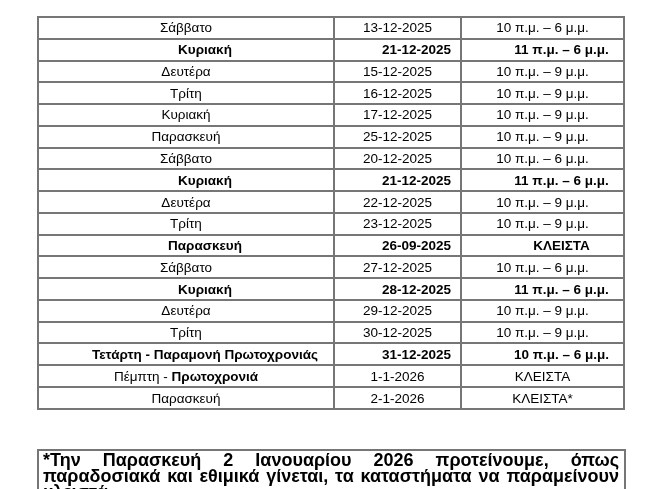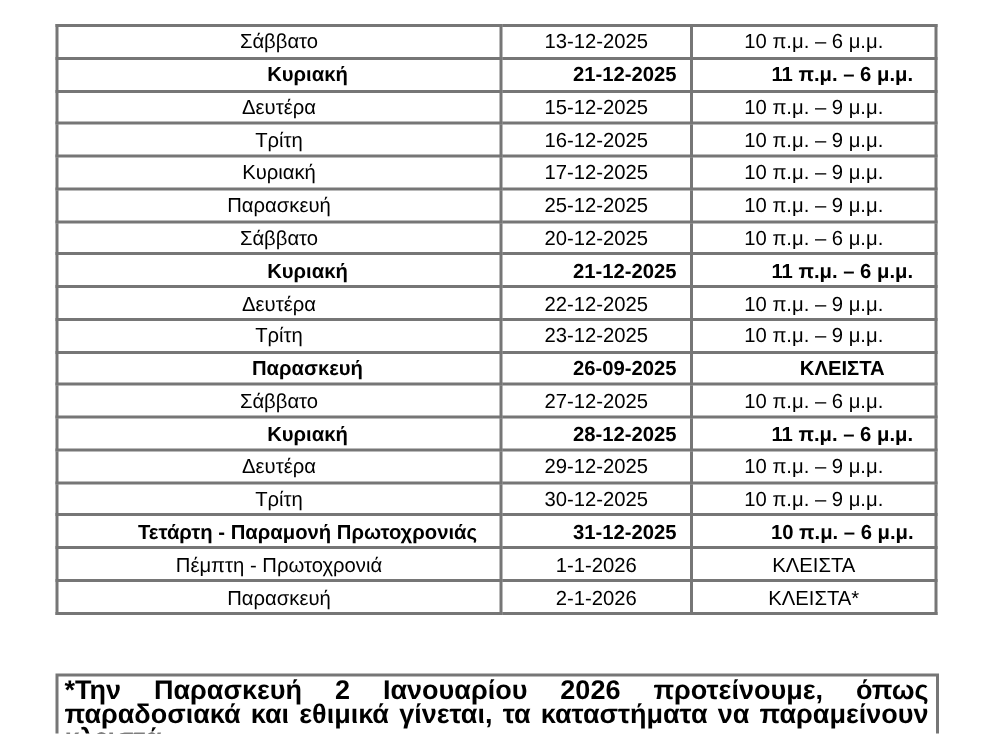--- a/index.html
+++ b/index.html
@@ -20,21 +20,21 @@
   .schedule-table td {
     border: 2px solid #767676;
     text-align: center;
     vertical-align: middle;
     font-size: 13.5px;
     padding: 0 2px;
     white-space: nowrap;
     overflow: hidden;
   }
   .schedule-table tr.bold td { font-weight: bold; padding-left: 40px; }
-  .schedule-table td b { font-weight: normal; }
+  .schedule-table td b { font-weight: bold; }
   .col-day   { width: 296px; }
   .col-date  { width: 127px; }
   .col-hours { width: 163px; }
   .footnote-box {
     position: absolute;
     left: 37px; top: 449px;
     width: 576px;
     border: 2px solid #767676;
     font-weight: bold;
     font-size: 18px;

